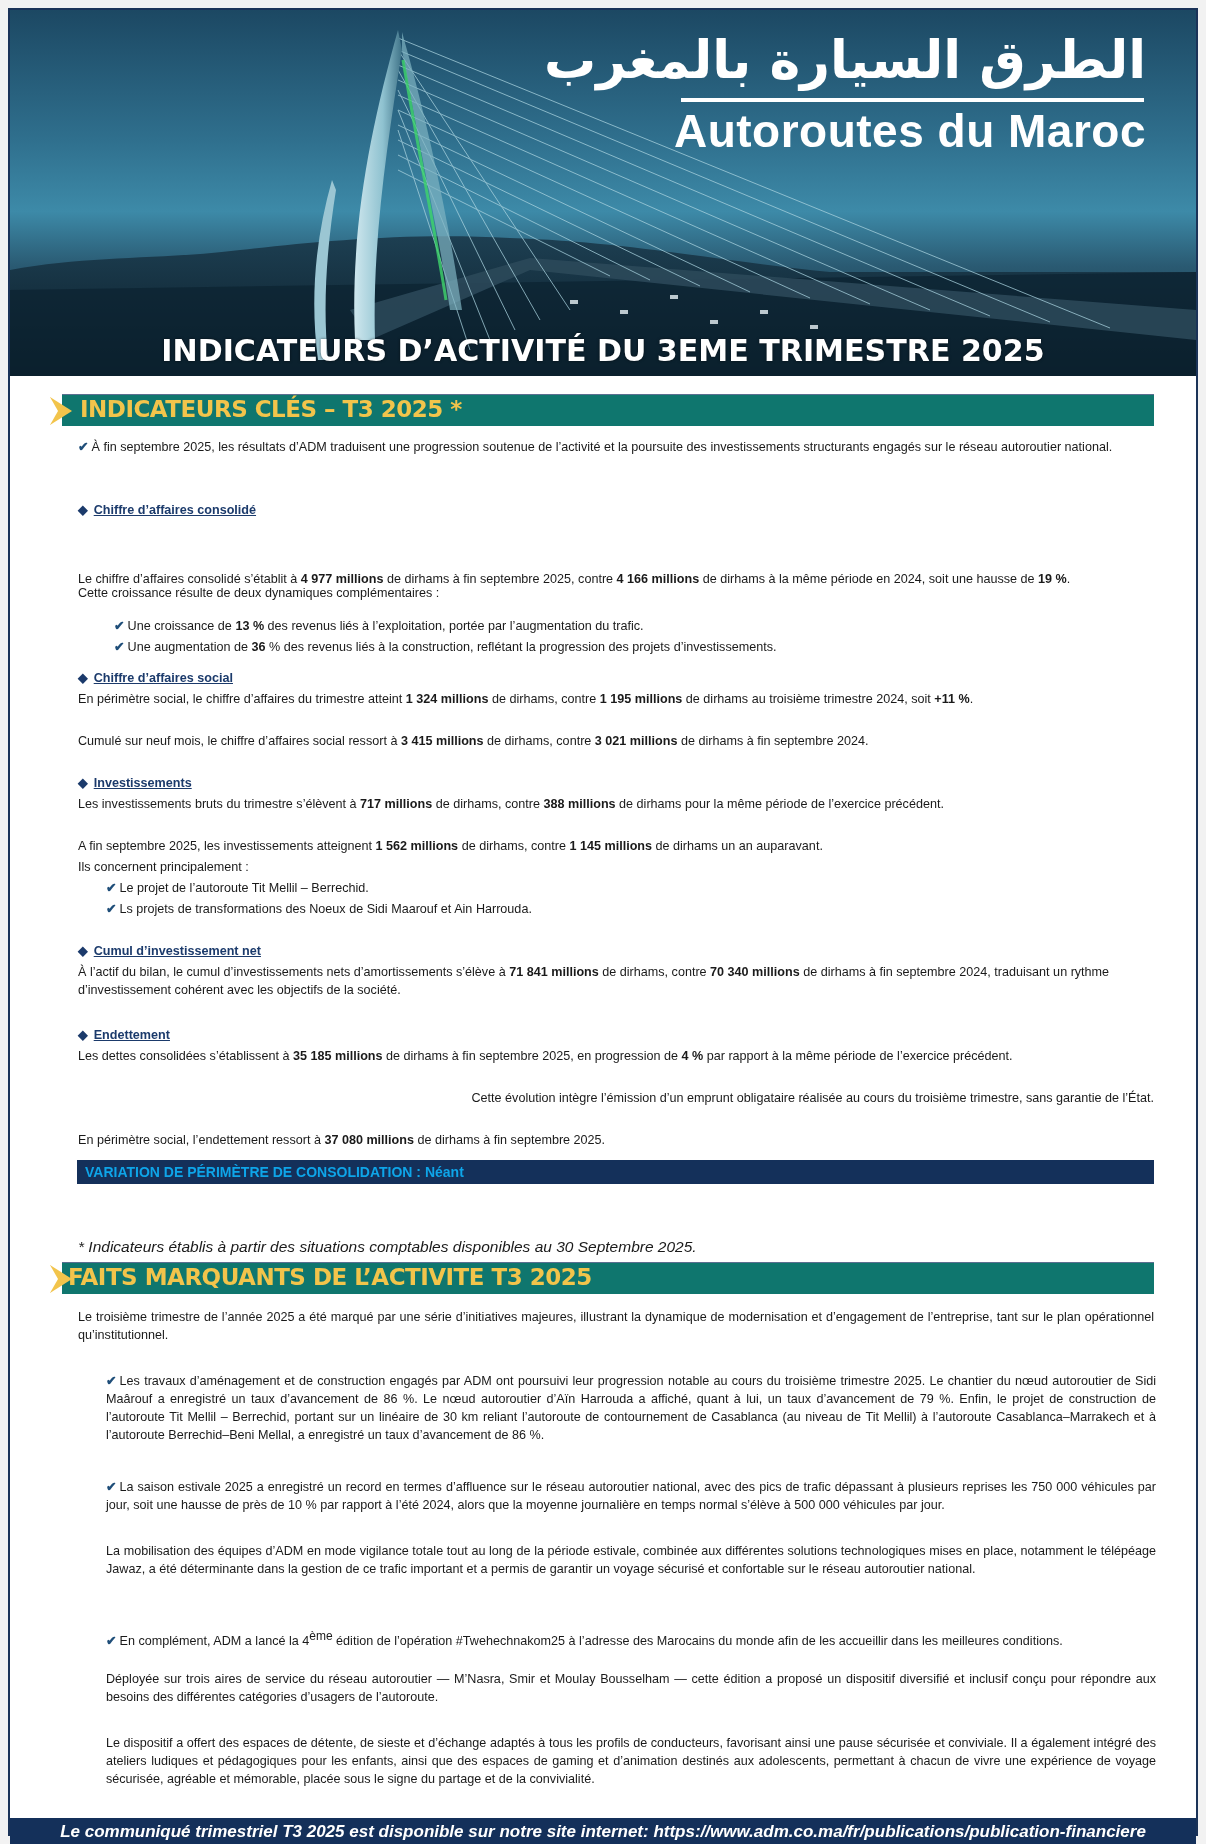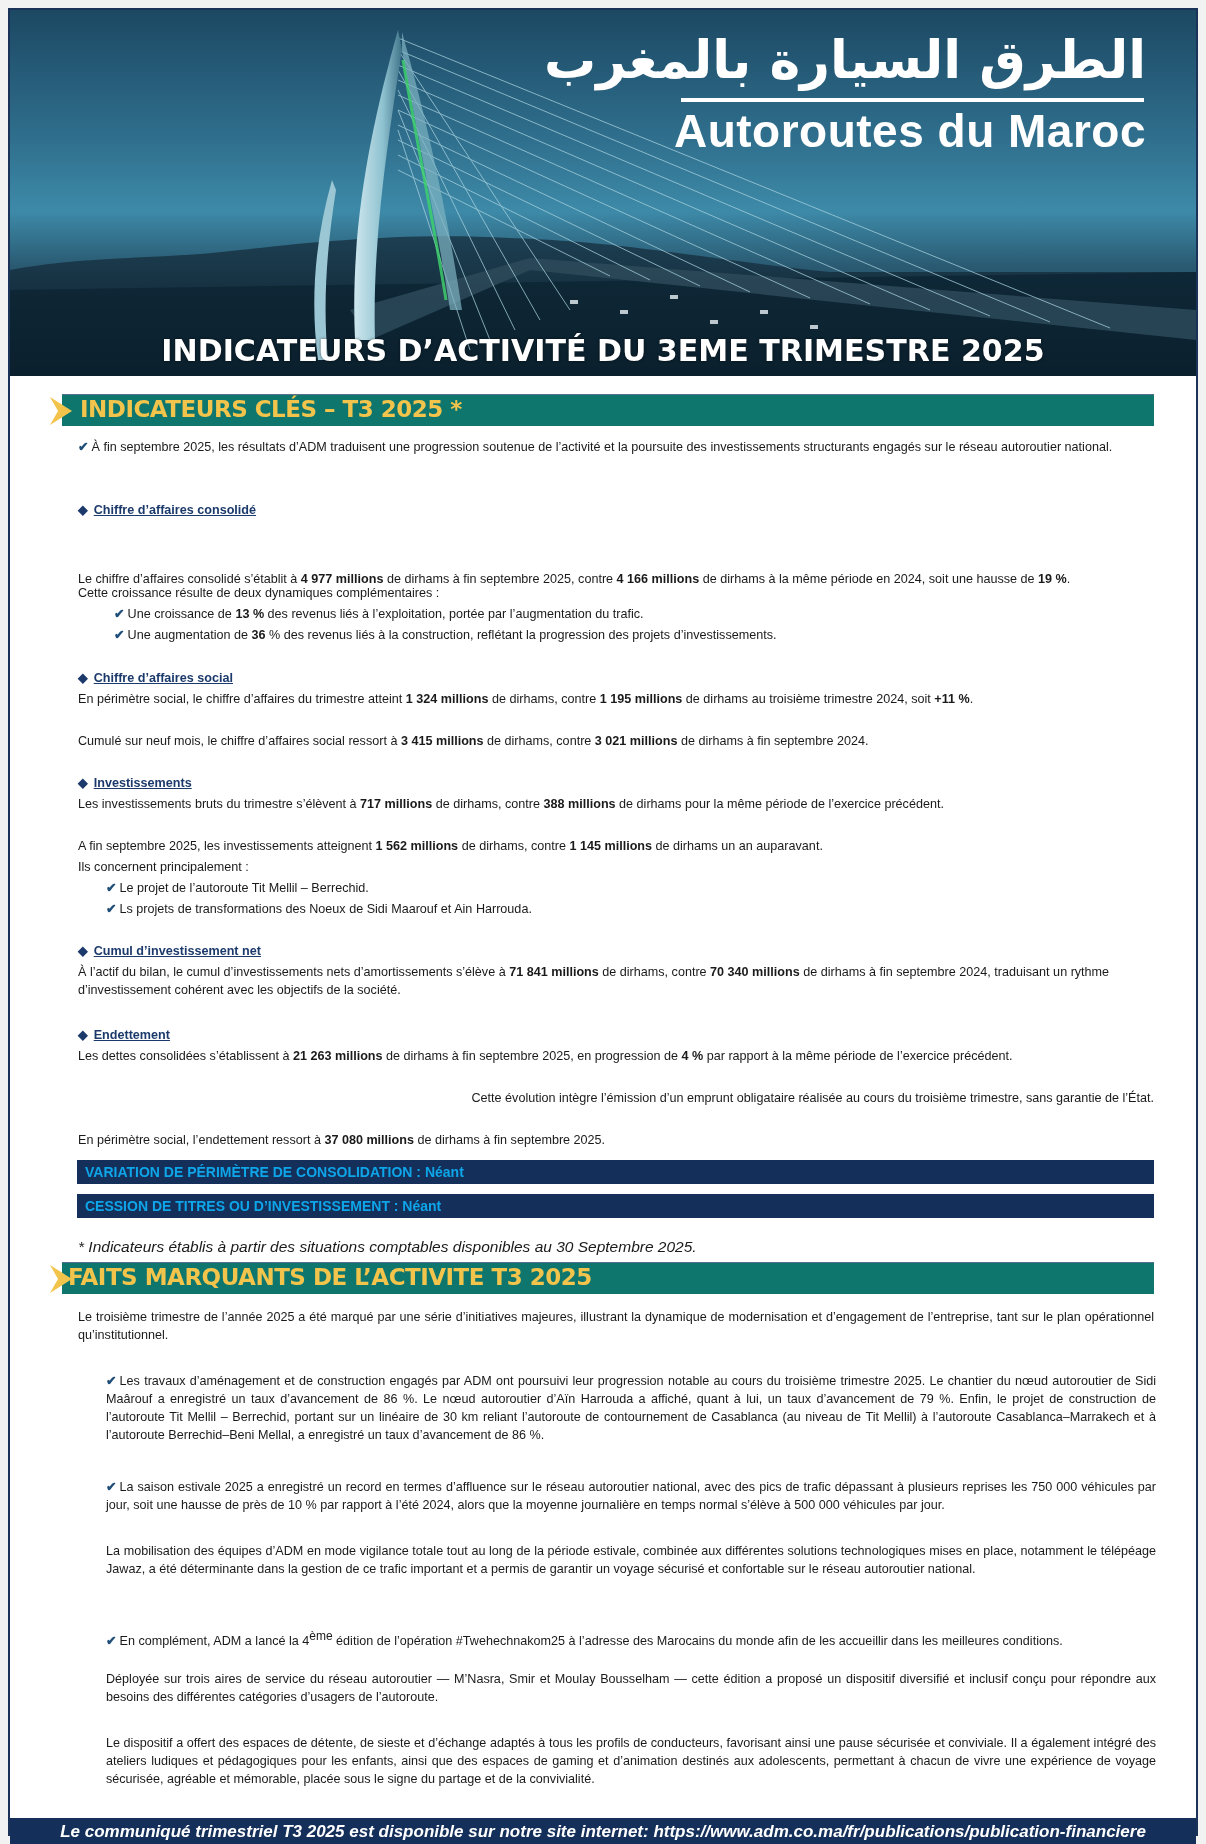--- a/index.html
+++ b/index.html
@@ -56,21 +56,21 @@
     .note-bar .label {
       position: absolute; left: 8px; top: 4px; font-size: 14px; font-weight: bold; color: #0ea5e9;
       font-family: "Liberation Sans", sans-serif;
     }
 
     
     .p {
       position: absolute; left: 68px; width: 1076px; font-size: 12.6px; line-height: 18px; color: #1a1a1a;
       text-align: left;
     }
-    .p.ind { left: 104px; width: 1040px; }
+    .p.ind { left: 104px; width: 1040px; margin-top: 12px; }
     .p.ind2 { left: 96px; width: 1050px; }
     .p.just { text-align: justify; }
     .p b { font-weight: bold; }
     .chk { color: #1f4e79; font-weight: bold; margin-right: 3px; }
     .sub {
       position: absolute; left: 68px; font-size: 12.6px; font-weight: bold; color: #1b3a6b;
       text-decoration: underline;
     }
     .sub .dia { text-decoration: none; display: inline-block; margin-right: 6px; }
     .footnote {
@@ -204,32 +204,29 @@
     <span class="dia">◆</span><span>Cumul d’investissement net</span>
   </div>
   <div class="p" style="top:953px;">
     <span>À l’actif du bilan, le cumul d’investissements nets d’amortissements s’élève à </span><b>71 841 millions</b><span> de dirhams, contre </span><b>70 340 millions</b><span> de dirhams à fin septembre 2024, traduisant un rythme d’investissement cohérent avec les objectifs de la société.</span>
   </div>
 
   <div class="sub" style="top:1017px;">
     <span class="dia">◆</span><span>Endettement</span>
   </div>
   <div class="p" style="top:1037px;">
-    <span>Les dettes consolidées s’établissent à </span><b>21 263 millions</b><span> de dirhams à fin septembre 2025, en progression de </span><b>4 %</b><span> par rapport à la même période de l’exercice précédent.</span>
+    <span>Les dettes consolidées s’établissent à </span><b>35 185 millions</b><span> de dirhams à fin septembre 2025, en progression de </span><b>4 %</b><span> par rapport à la même période de l’exercice précédent.</span>
   </div>
   <div class="p" style="top:1079px;text-align:right;">Cette évolution intègre l’émission d’un emprunt obligataire réalisée au cours du troisième trimestre, sans garantie de l’État.</div>
   <div class="p" style="top:1121px;">
     <span>En périmètre social, l’endettement ressort à </span><b>37 080 millions</b><span> de dirhams à fin septembre 2025.</span>
   </div>
 
   <div class="note-bar" style="top:1150px;">
     <span class="label">VARIATION DE PÉRIMÈTRE DE CONSOLIDATION : Néant</span>
-  </div>
-  <div class="note-bar" style="top:1184px;">
-    <span class="label">CESSION DE TITRES OU D’INVESTISSEMENT : Néant</span>
   </div>
   <div class="footnote">* Indicateurs établis à partir des situations comptables disponibles au 30 Septembre 2025.</div>
 
   <div class="sec-bar" style="top:1252px;">
     <span class="arrow"></span>
     <span class="arrow-cut"></span>
     <span class="label" style="left:6px;">FAITS MARQUANTS DE L’ACTIVITE T3 2025</span>
   </div>
 
   <div class="p just" style="top:1298px;">Le troisième trimestre de l’année 2025 a été marqué par une série d’initiatives majeures, illustrant la dynamique de modernisation et d’engagement de l’entreprise, tant sur le plan opérationnel qu’institutionnel.</div>

